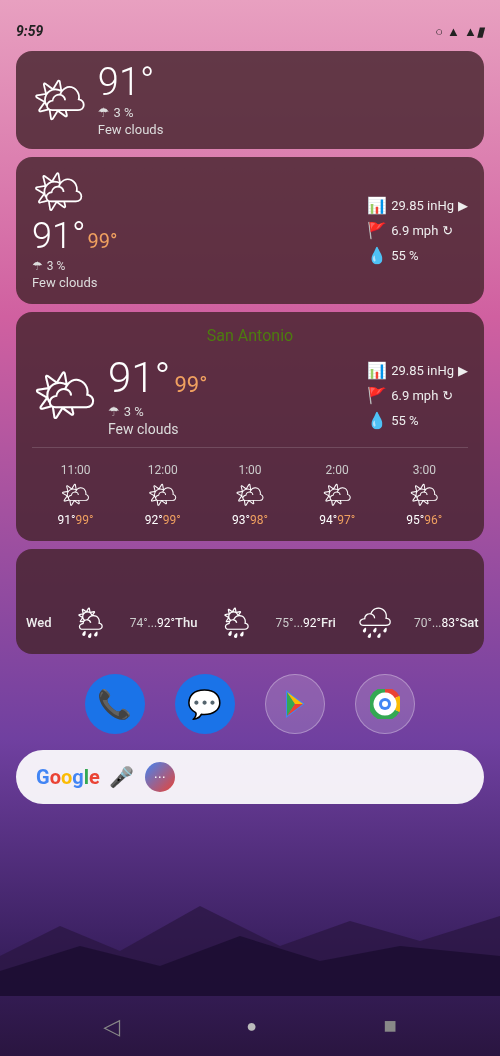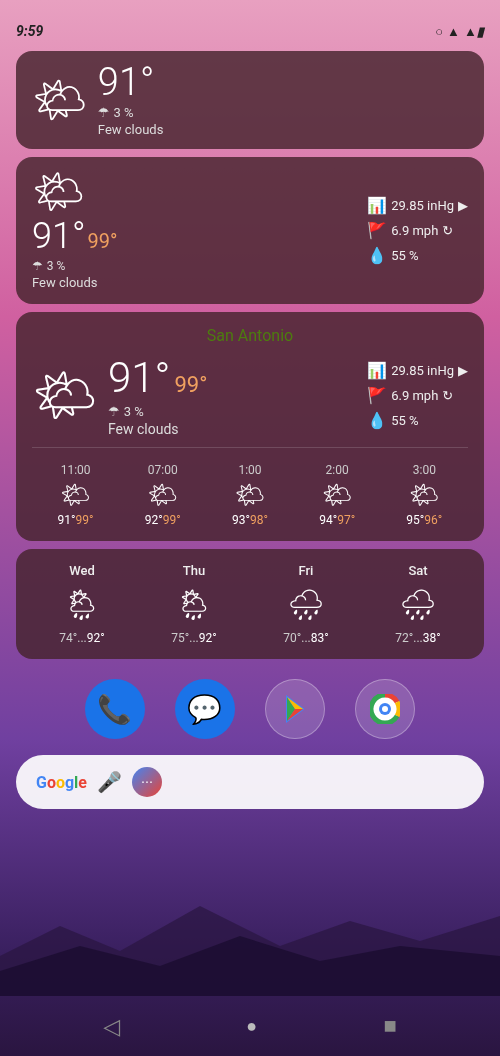--- a/index.html
+++ b/index.html
@@ -104,21 +104,21 @@
     .hour-temp { font-size: 12px; color: #fff; }
     .hour-temp span { color: #f0a060; }
 
     
     .widget-weekly {
       display: flex;
       justify-content: space-around;
       align-items: center;
       padding: 14px 10px;
     }
-    .day-item { display: flex; flex-direction: column; align-items: center; gap: 9px; }
+    .day-item { display: flex; flex-direction: row; align-items: center; gap: 20px; margin-top: 42px; }
     .day-name { font-size: 13px; color: #eee; font-weight: 500; }
     .day-icon { font-size: 30px; }
     .day-temps { font-size: 12px; color: #ccc; }
     .day-temps span { color: #fff; }
 
     
     .app-row {
       display: flex;
       justify-content: center;
       gap: 30px;
@@ -142,21 +142,21 @@
     
     .search-bar {
       margin: 0 16px 16px;
       background: rgba(255,255,255,0.92);
       border-radius: 28px;
       padding: 12px 20px;
       display: flex;
       align-items: center;
       gap: 10px;
     }
-    .search-bar .g-logo { font-size: 16px; font-weight: bold; }
+    .search-bar .g-logo { font-size: 20px; font-weight: bold; }
     .search-bar .g-blue { color: #4285f4; }
     .search-bar .g-red { color: #ea4335; }
     .search-bar .g-yellow { color: #fbbc04; }
     .search-bar .g-green { color: #34a853; }
     .search-bar input {
       flex: 1;
       border: none;
       outline: none;
       font-size: 16px;
       background: transparent;
@@ -287,21 +287,21 @@
     </div>
   </div>
 
   <div class="hourly-row" id="hourly-row">
       <div class="hour-item">
       <span class="hour-time">11:00</span>
       <span class="hour-icon">🌤</span>
       <span class="hour-temp">91°<span>99°</span></span>
     </div>
       <div class="hour-item">
-      <span class="hour-time">07:00</span>
+      <span class="hour-time">12:00</span>
       <span class="hour-icon">🌤</span>
       <span class="hour-temp">92°<span>99°</span></span>
     </div>
       <div class="hour-item">
       <span class="hour-time">1:00</span>
       <span class="hour-icon">🌤</span>
       <span class="hour-temp">93°<span>98°</span></span>
     </div>
       <div class="hour-item">
       <span class="hour-time">2:00</span>

